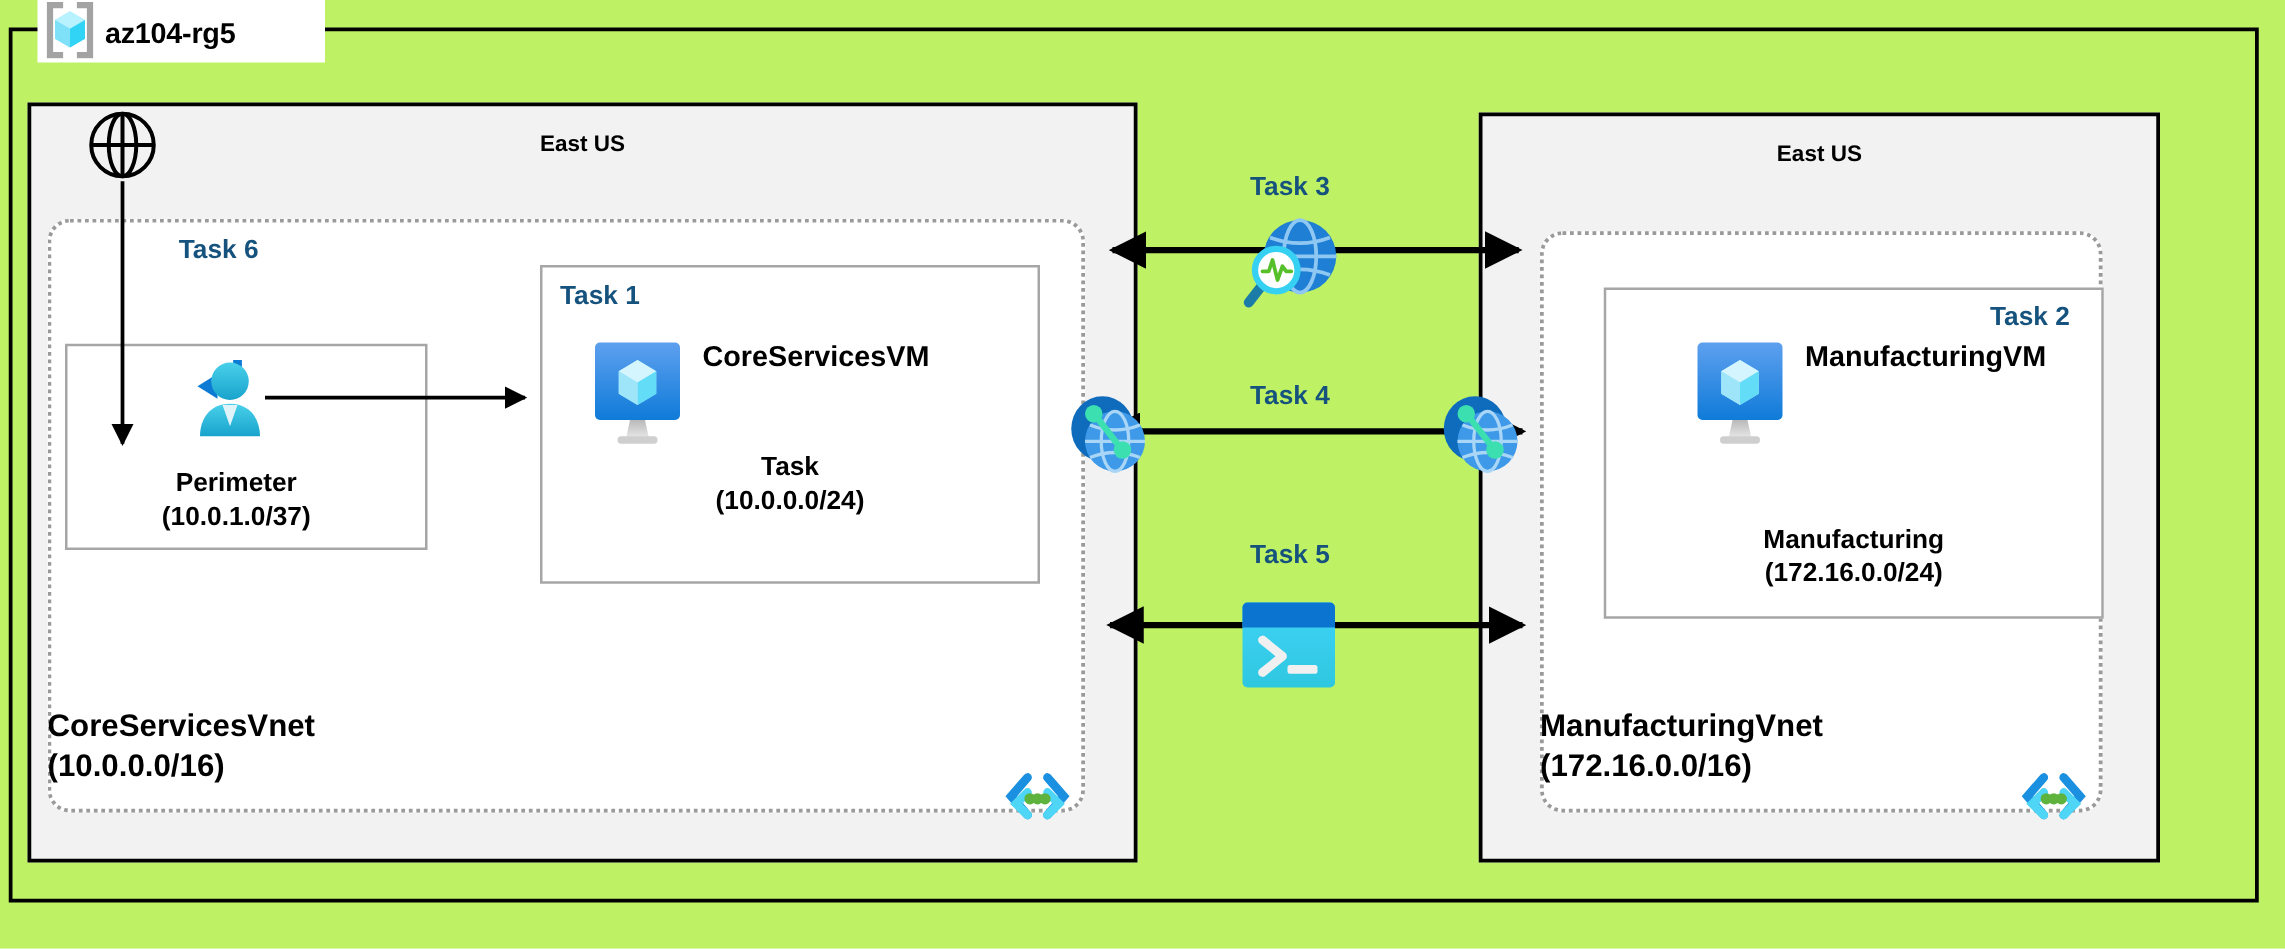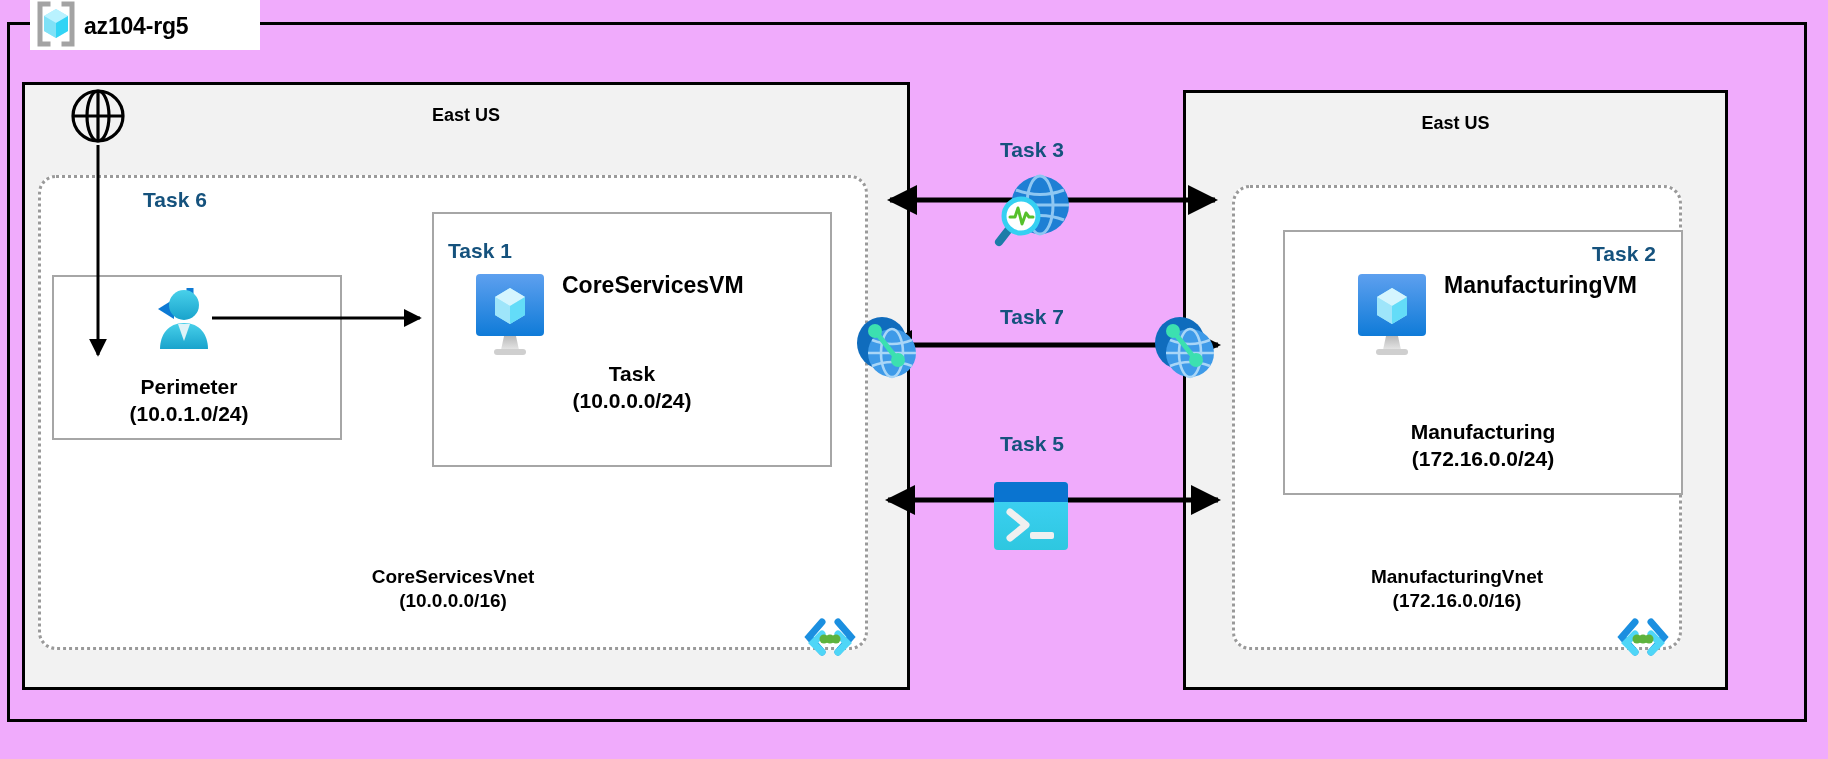--- a/index.html
+++ b/index.html
@@ -8,21 +8,21 @@
     background: #ffffff;
   }
   body {
     font-family: "Liberation Sans", sans-serif;
     -webkit-font-smoothing: antialiased;
   }
   #stage {
     position: relative;
     width: 1828px;
     height: 759px;
-    background: #f0abfc;
+    background: #bef264;
     overflow: hidden;
   }
 
   
   .rg-frame {
     position: absolute;
     left: 7px;
     top: 22px;
     width: 1800px;
     height: 700px;
@@ -81,22 +81,21 @@
     background: #ffffff;
     border: 3px dotted #9a9a9a;
     border-radius: 18px;
     box-sizing: border-box;
   }
   #vnet-core  { left: 38px;  top: 175px; width: 830px; height: 475px; }
   #vnet-manu  { left: 1232px; top: 185px; width: 450px; height: 465px; }
 
   .vnet-label {
     position: absolute;
-    text-align: center;
-    font-size: 19px;
+    font-size: 25px;
     font-weight: bold;
     color: #000000;
     line-height: 1.28;
     white-space: nowrap;
   }
 
   
   .subnet {
     position: absolute;
     background: #ffffff;
@@ -223,25 +222,25 @@
 
       <circle cx="46" cy="22" r="15" fill="url(#pgrad)"></circle>
 
       <path d="M46 40 C62 40 70 52 70 66 L22 66 C22 52 30 40 46 40 Z" fill="url(#pgrad)"></path>
 
       <polygon points="40,41 52,41 46,58" fill="#dff3f8"></polygon>
     </svg>
   </div>
   <div class="subnet-caption" style="left:52px; top:373px; width:274px;">
     <div>Perimeter</div>
-    <div>(10.0.1.0/24)</div>
+    <div>(10.0.1.0/37)</div>
   </div>
 
   <div class="subnet" id="subnet-core"></div>
-  <div class="task-label" style="left:448px; top:225px;margin-top:14px;">Task 1</div>
+  <div class="task-label" style="left:448px; top:225px;">Task 1</div>
   <div class="vm-row" style="left:472px; top:272px;">
     <span>
       <svg width="76" height="86" viewBox="0 0 76 86">
         <defs>
           <linearGradient id="vmg1" x1="0" y1="0" x2="0" y2="1">
             <stop offset="0" stop-color="#5ea0ef"></stop>
             <stop offset="1" stop-color="#0f7bd8"></stop>
           </linearGradient>
           <linearGradient id="vmstand1" x1="0" y1="0" x2="0" y2="1">
             <stop offset="0" stop-color="#b9b9b9"></stop>
@@ -347,21 +346,21 @@
       <path d="M29 18 Q53 27 77 18" fill="none" stroke="#8ec7f2" stroke-width="3"></path>
       <path d="M29 48 Q53 39 77 48" fill="none" stroke="#8ec7f2" stroke-width="3"></path>
 
       <line x1="26" y1="52" x2="12" y2="70" stroke="#1c7ca8" stroke-width="8" stroke-linecap="round"></line>
 
       <circle cx="34" cy="44" r="17" fill="#ffffff" stroke="#35d0f2" stroke-width="5"></circle>
       <polyline points="23,45 28,45 31,36 35,52 39,41 42,45 46,45" fill="none" stroke="#56c02b" stroke-width="3" stroke-linejoin="round" stroke-linecap="round"></polyline>
     </svg>
   </div>
 
-  <div class="task-label" style="left:1000px; top:305px;">Task 7</div>
+  <div class="task-label" style="left:1000px; top:305px;">Task 4</div>
 
   <div class="task-label" style="left:1000px; top:432px;">Task 5</div>
   <div class="icon-abs" style="left:992px; top:480px;">
     <svg width="78" height="72" viewBox="0 0 78 72">
       <defs>
         <linearGradient id="shellg" x1="0" y1="0" x2="0" y2="1">
           <stop offset="0" stop-color="#40d3f7"></stop>
           <stop offset="1" stop-color="#2ec7e0"></stop>
         </linearGradient>
       </defs>

